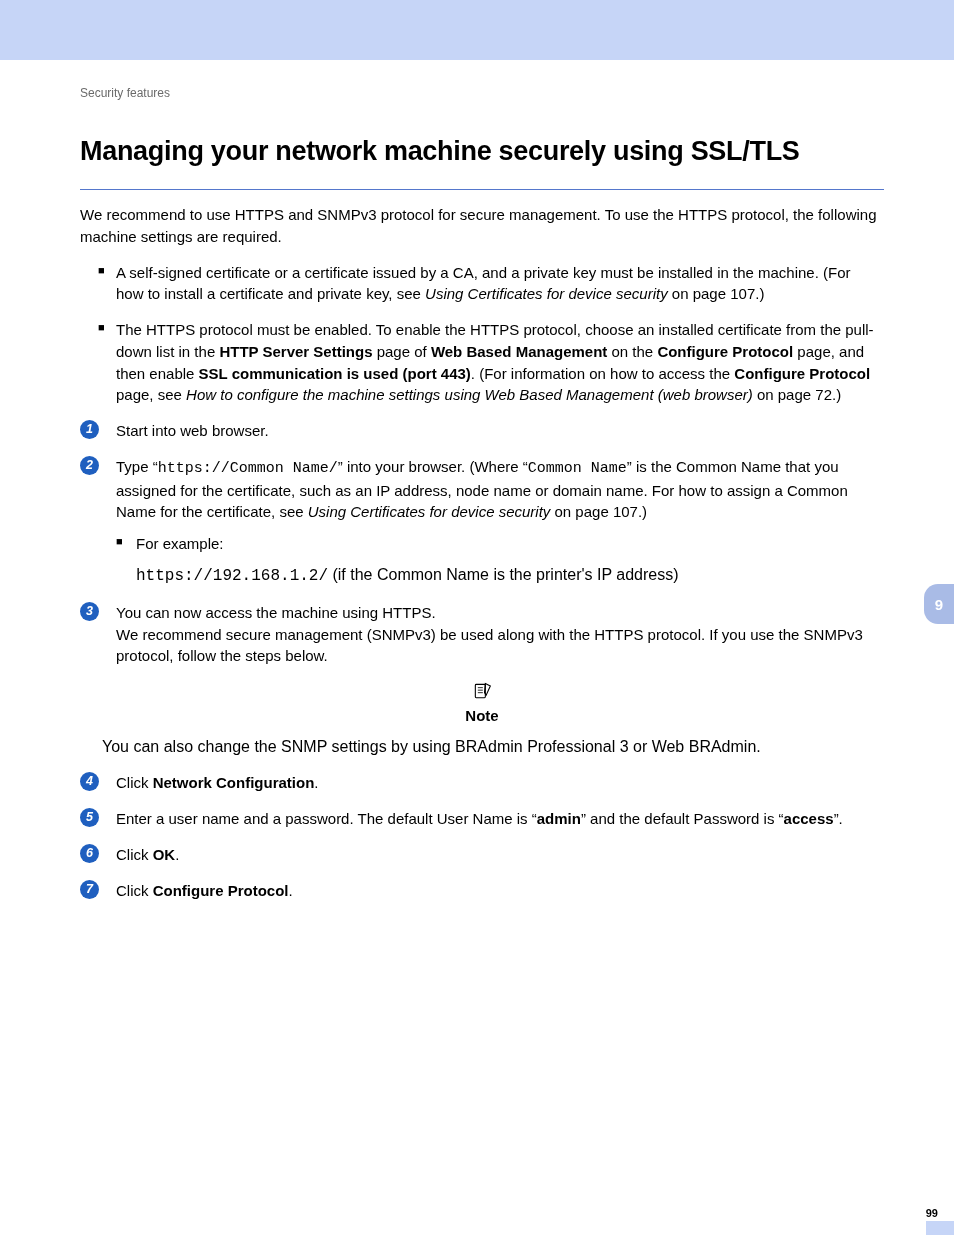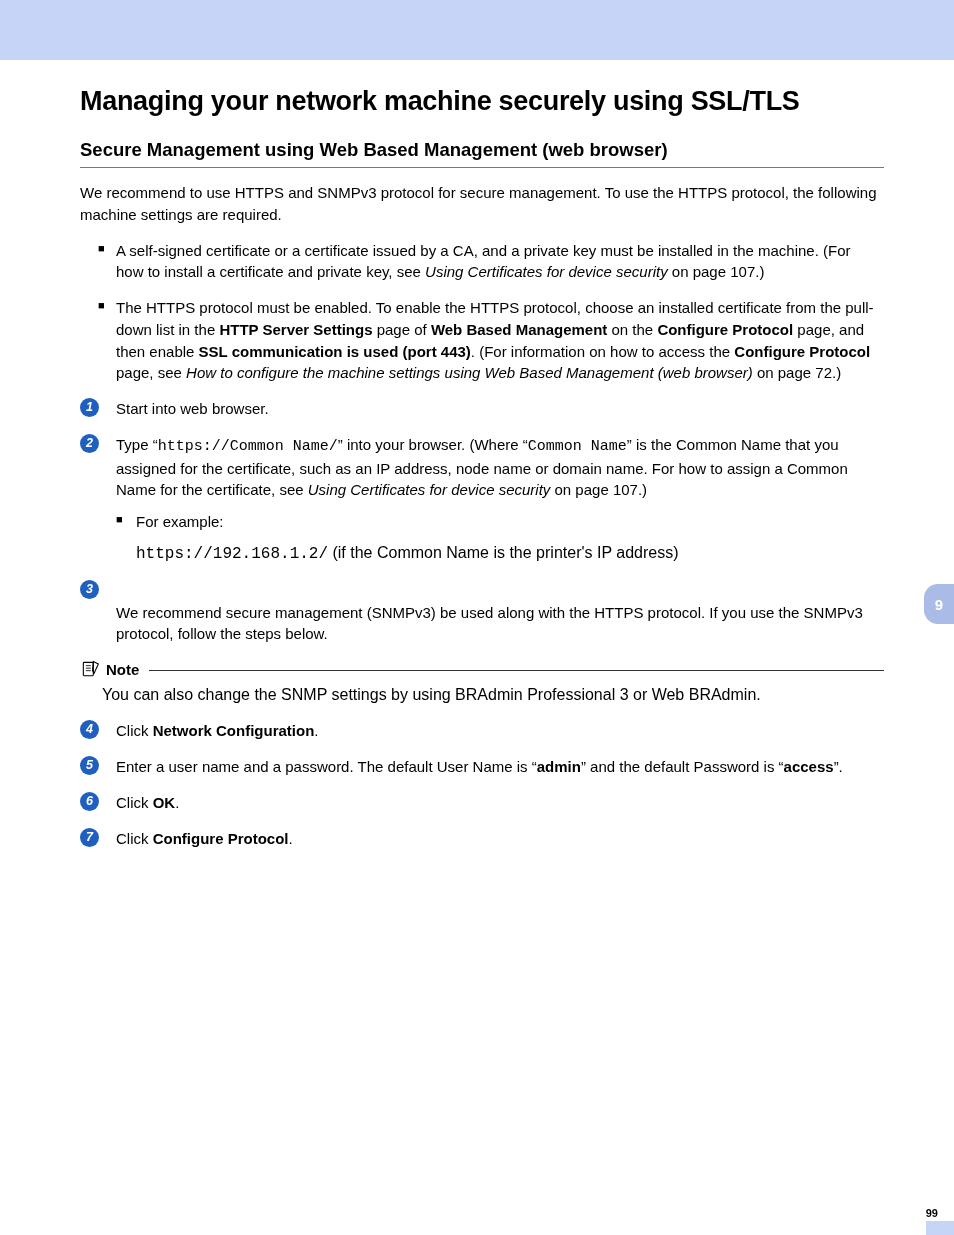--- a/index.html
+++ b/index.html
@@ -19,44 +19,44 @@
   .steps > li { position: relative; padding-left: 36px; font-size: 15px; line-height: 1.45; margin-bottom: 14px; }
   .step-badge { position: absolute; left: 0; top: 0; width: 19px; height: 19px; border-radius: 50%; background: #1f5fbf; color: #fff; font-size: 12.5px; font-weight: bold; text-align: center; line-height: 19px; font-style: italic; }
   .sub-bullet { list-style: none; padding: 0; margin: 10px 0 0 0; }
   .sub-bullet li { position: relative; padding-left: 20px; font-size: 15px; line-height: 1.45; margin-bottom: 8px; }
   .sub-bullet li::before { content: "■"; position: absolute; left: 0; top: 1px; font-size: 11px; color: #000; }
   .example-line { font-size: 16px; line-height: 1.45; padding-left: 20px; margin-top: 4px; }
   .mono { font-family: "Courier New", Courier, monospace; }
   .italic-link { font-style: italic; }
   .bold { font-weight: bold; }
   .note-block { margin: 6px 0 14px 0; }
-  .note-header { display: flex; align-items: center; gap: 6px; }
+  .note-header { display: flex; align-items: center; gap: 6px; flex-direction: column; }
   .note-icon { width: 20px; height: 20px; }
   .note-title { font-weight: bold; font-size: 15px; }
   .note-line { flex: 1; border-top: 1px solid #333; margin-left: 4px; position: relative; top: 1px; }
   .note-body { font-size: 16px; line-height: 1.45; padding-left: 22px; margin-top: 4px; }
   .side-tab { position: absolute; right: 0; top: 584px; width: 30px; height: 40px; background: #a9bbe6; color: #fff; font-size: 15px; font-weight: bold; display: flex; align-items: center; justify-content: center; border-radius: 14px 0 0 14px; }
   .page-num { position: absolute; right: 16px; bottom: 16px; font-size: 11px; font-weight: bold; }
   .corner { position: absolute; right: 0; bottom: 0; width: 28px; height: 14px; background: #c6d5f7; }
   .page { position: relative; width: 954px; height: 1235px; overflow: hidden; }
 </style>
 </head>
 <body>
 
 <div class="page">
   <div class="top-bar"></div>
 
   <div class="side-tab">9</div>
 
   <div class="content">
+    <div class="breadcrumb">Security features</div>
 
     <h1>Managing your network machine securely using SSL/TLS</h1>
 
 
-    <h2>Secure Management using Web Based Management (web browser)</h2>
     <hr class="rule">
 
     <p class="body-text">We recommend to use HTTPS and SNMPv3 protocol for secure management. To use the HTTPS protocol, the following machine settings are required.</p>
 
     <ul class="bullet-list">
       <li>
         <span>A self-signed certificate or a certificate issued by a CA, and a private key must be installed in the machine. (For how to install a certificate and private key, see </span><span class="italic-link">Using Certificates for device security</span><span> on page 107.)</span>
       </li>
       <li>
         <span>The HTTPS protocol must be enabled. To enable the HTTPS protocol, choose an installed certificate from the pull-down list in the </span><span class="bold">HTTP Server Settings</span><span> page of </span><span class="bold">Web Based Management</span><span> on the </span><span class="bold">Configure Protocol</span><span> page, and then enable </span><span class="bold">SSL communication is used (port 443)</span><span>. (For information on how to access the </span><span class="bold">Configure Protocol</span><span> page, see </span><span class="italic-link">How to configure the machine settings using Web Based Management (web browser)</span><span> on page 72.)</span>
@@ -73,21 +73,21 @@
         <span>Type “</span><span class="mono">https://Common Name/</span><span>” into your browser. (Where “</span><span class="mono">Common Name</span><span>” is the Common Name that you assigned for the certificate, such as an IP address, node name or domain name. For how to assign a Common Name for the certificate, see </span><span class="italic-link">Using Certificates for device security</span><span> on page 107.)</span>
         <ul class="sub-bullet">
           <li>For example:</li>
         </ul>
         <div class="example-line">
           <span class="mono">https://192.168.1.2/</span><span> (if the Common Name is the printer's IP address)</span>
         </div>
       </li>
       <li>
         <span class="step-badge">3</span>
-        <br>
+        <span>You can now access the machine using HTTPS.</span><br>
         <span>We recommend secure management (SNMPv3) be used along with the HTTPS protocol. If you use the SNMPv3 protocol, follow the steps below.</span>
       </li>
     </ol>
 
     <div class="note-block">
       <div class="note-header">
         <svg class="note-icon" viewBox="0 0 24 24">
           <rect x="4" y="4" width="12" height="16" rx="1" fill="none" stroke="#000" stroke-width="1.3"></rect>
           <line x1="7" y1="8" x2="13" y2="8" stroke="#000" stroke-width="1"></line>
           <line x1="7" y1="11" x2="13" y2="11" stroke="#000" stroke-width="1"></line>

